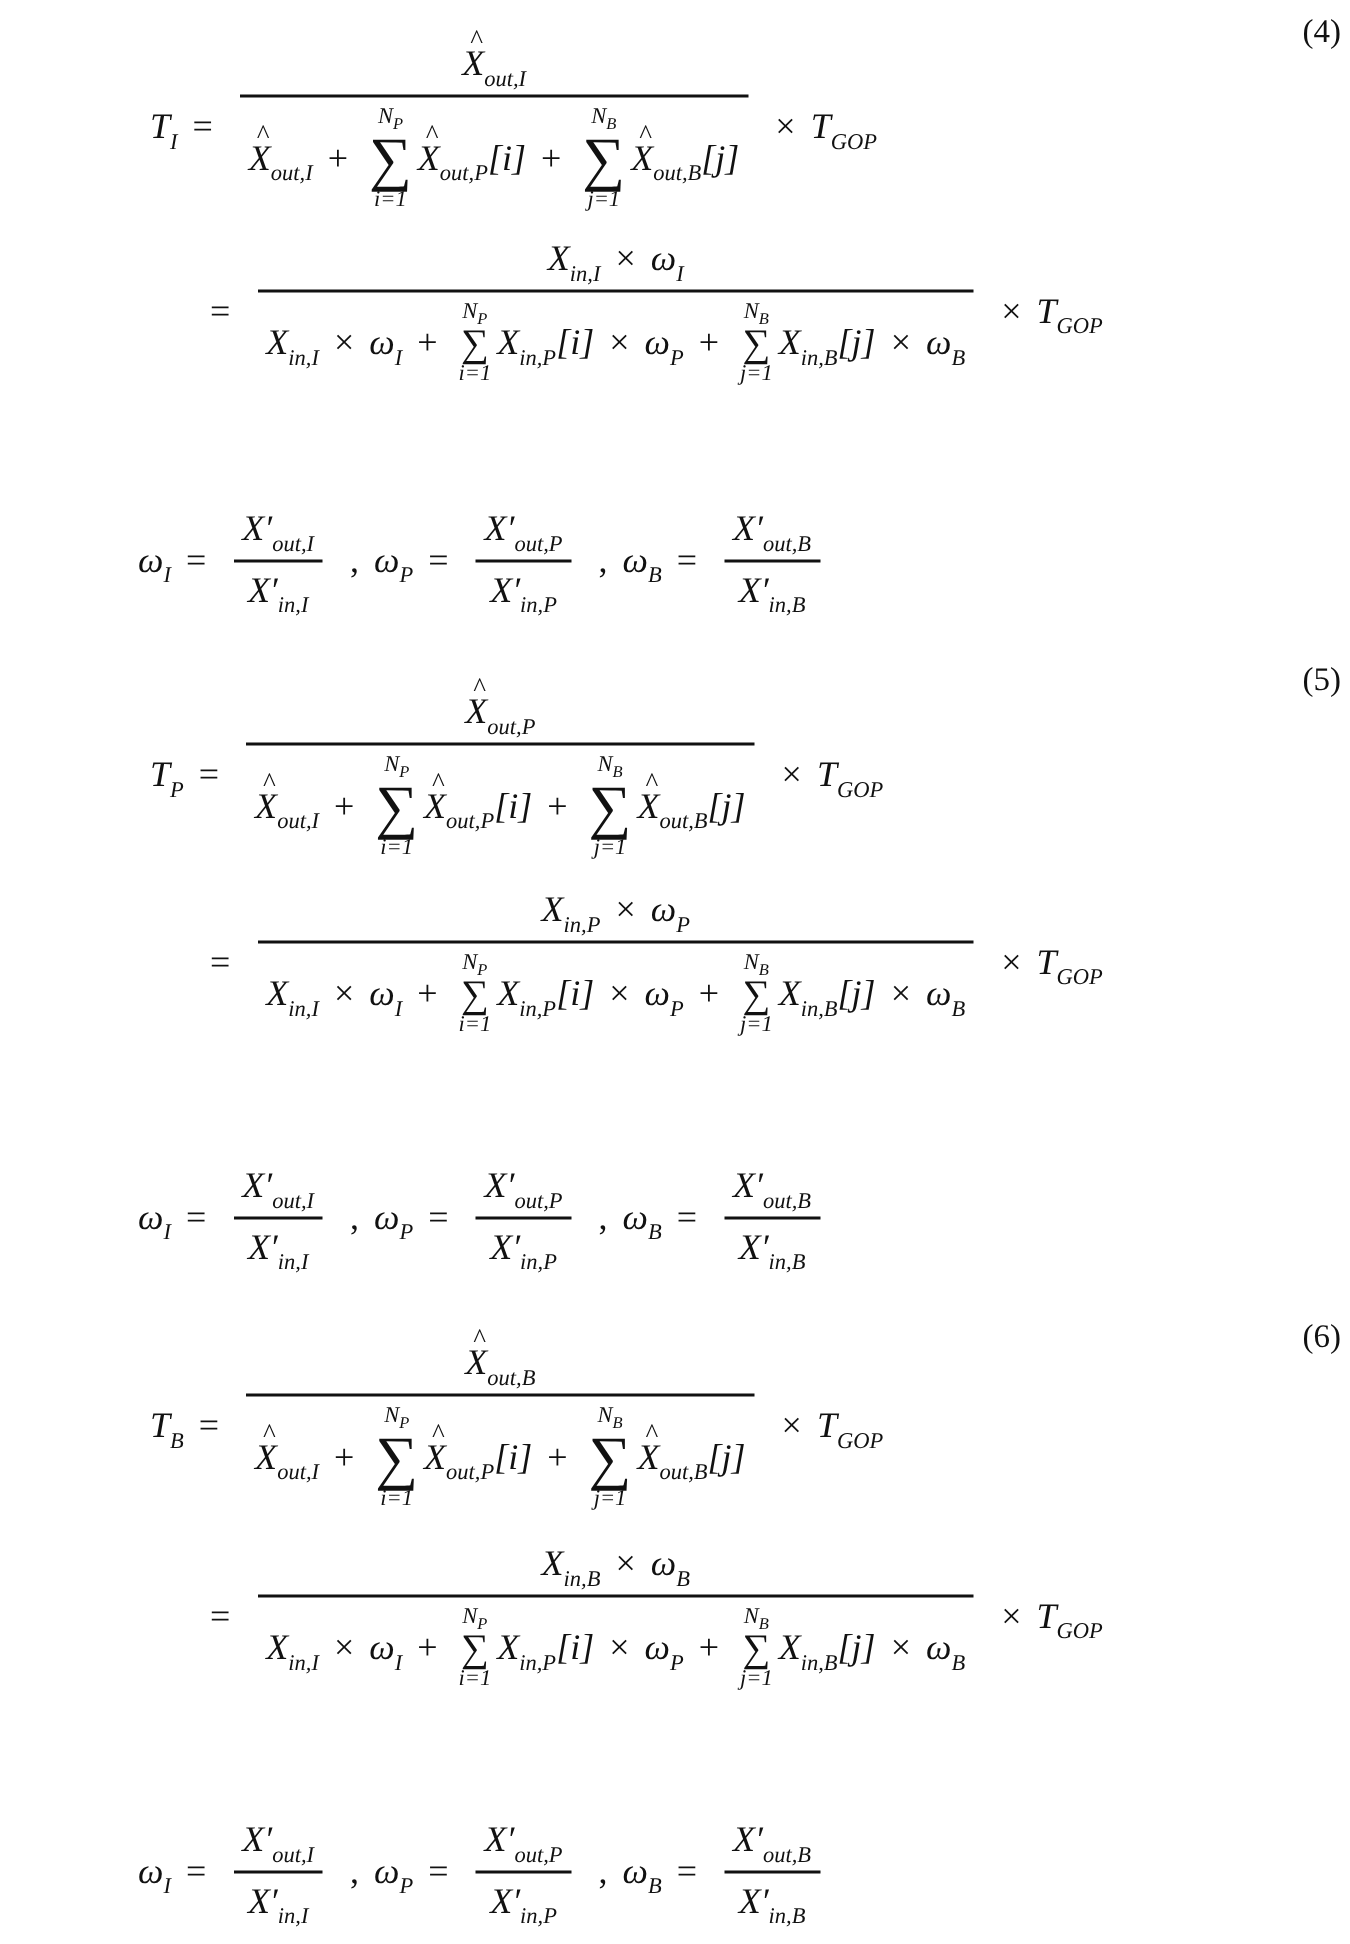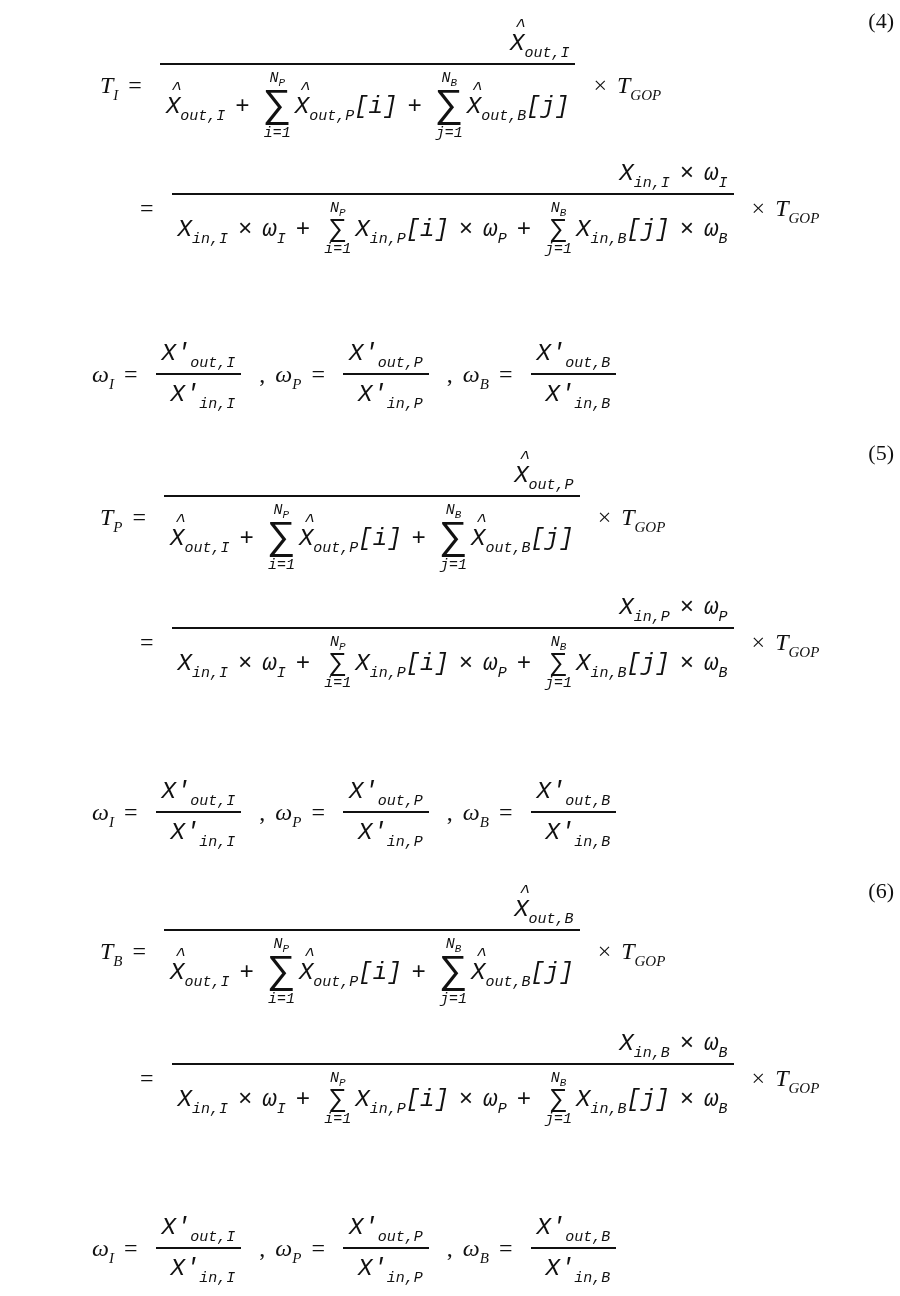--- a/index.html
+++ b/index.html
@@ -1,21 +1,21 @@
 <!DOCTYPE html>
 <html><head>
 <meta charset="utf-8">
 <style>
   html, body { margin: 0; padding: 0; background: #ffffff; }
   body { width: 900px; height: 1296px; position: relative; overflow: hidden;
          font-family: "Liberation Serif", "DejaVu Serif", serif; color: #111; }
   .eqnum { position: absolute; right: 6px; font-size: 22px; }
   .line { position: absolute; display: flex; align-items: center; font-size: 24px; white-space: nowrap; }
   .sub { font-size: 15px; font-style: italic; position: relative; top: 7px; }
-  .frac { display: inline-flex; flex-direction: column; align-items: flex-end; margin: 0 8px; font-family: Liberation Mono, monospace; }
+  .frac { display: inline-flex; flex-direction: column; align-items: center; margin: 0 8px; }
   .num { padding: 0 6px 6px 6px; }
   .bar { border-top: 2px solid #111; align-self: stretch; }
   .den { padding: 6px 6px 0 6px; display: flex; align-items: center; }
   .op { margin: 0 10px; font-size: 24px; }
   .sum { display: inline-flex; flex-direction: column; align-items: center; margin: 0 4px; line-height: 1; }
   .sum .lim { font-size: 15px; font-style: italic; }
   .sum .sig { font-size: 40px; line-height: 1; }
   .sum.small .sig { font-size: 26px; }
   .hat { position: relative; display: inline-block; }
   .hat::before { content: "^"; position: absolute; top: -14px; left: 5px; font-size: 18px; }

